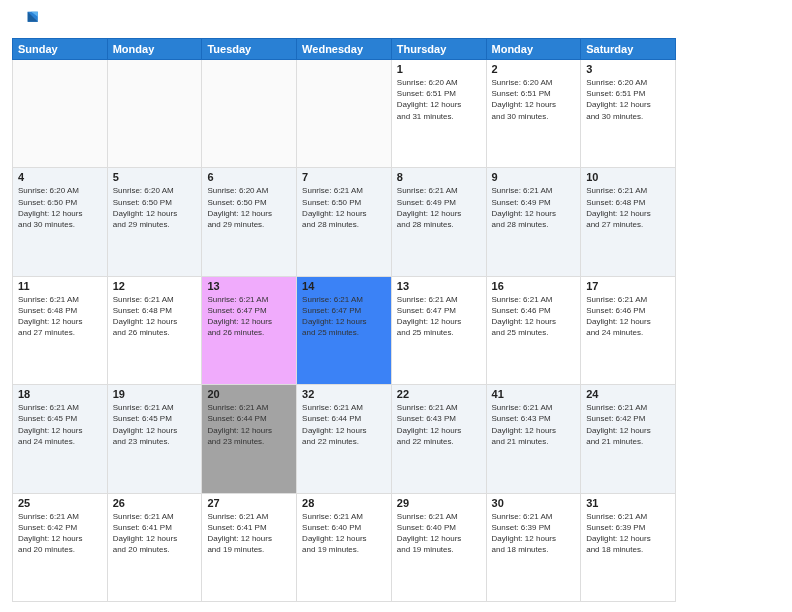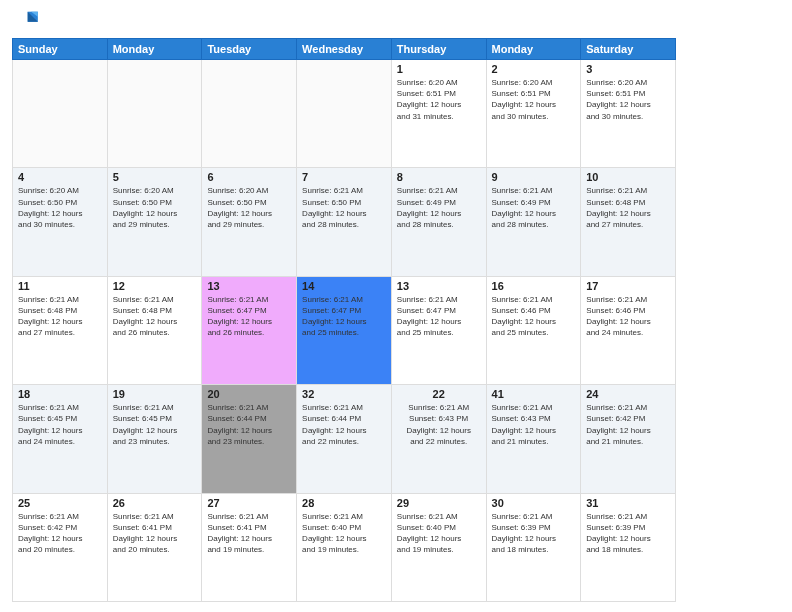--- a/index.html
+++ b/index.html
@@ -295,21 +295,21 @@
 Daylight: 12 hours
 and 23 minutes.</div>
           </td>
           <td style="background: rgb(240, 244, 248);">
             <span class="day-num">32</span>
             <div class="day-info" style="white-space: pre-line;">Sunrise: 6:21 AM
 Sunset: 6:44 PM
 Daylight: 12 hours
 and 22 minutes.</div>
           </td>
-          <td style="background: rgb(240, 244, 248); text-align: center;">
+          <td style="background: rgb(240, 244, 248);">
             <span class="day-num">22</span>
             <div class="day-info" style="white-space: pre-line;">Sunrise: 6:21 AM
 Sunset: 6:43 PM
 Daylight: 12 hours
 and 22 minutes.</div>
           </td>
           <td style="background: rgb(240, 244, 248);">
             <span class="day-num">41</span>
             <div class="day-info" style="white-space: pre-line;">Sunrise: 6:21 AM
 Sunset: 6:43 PM

